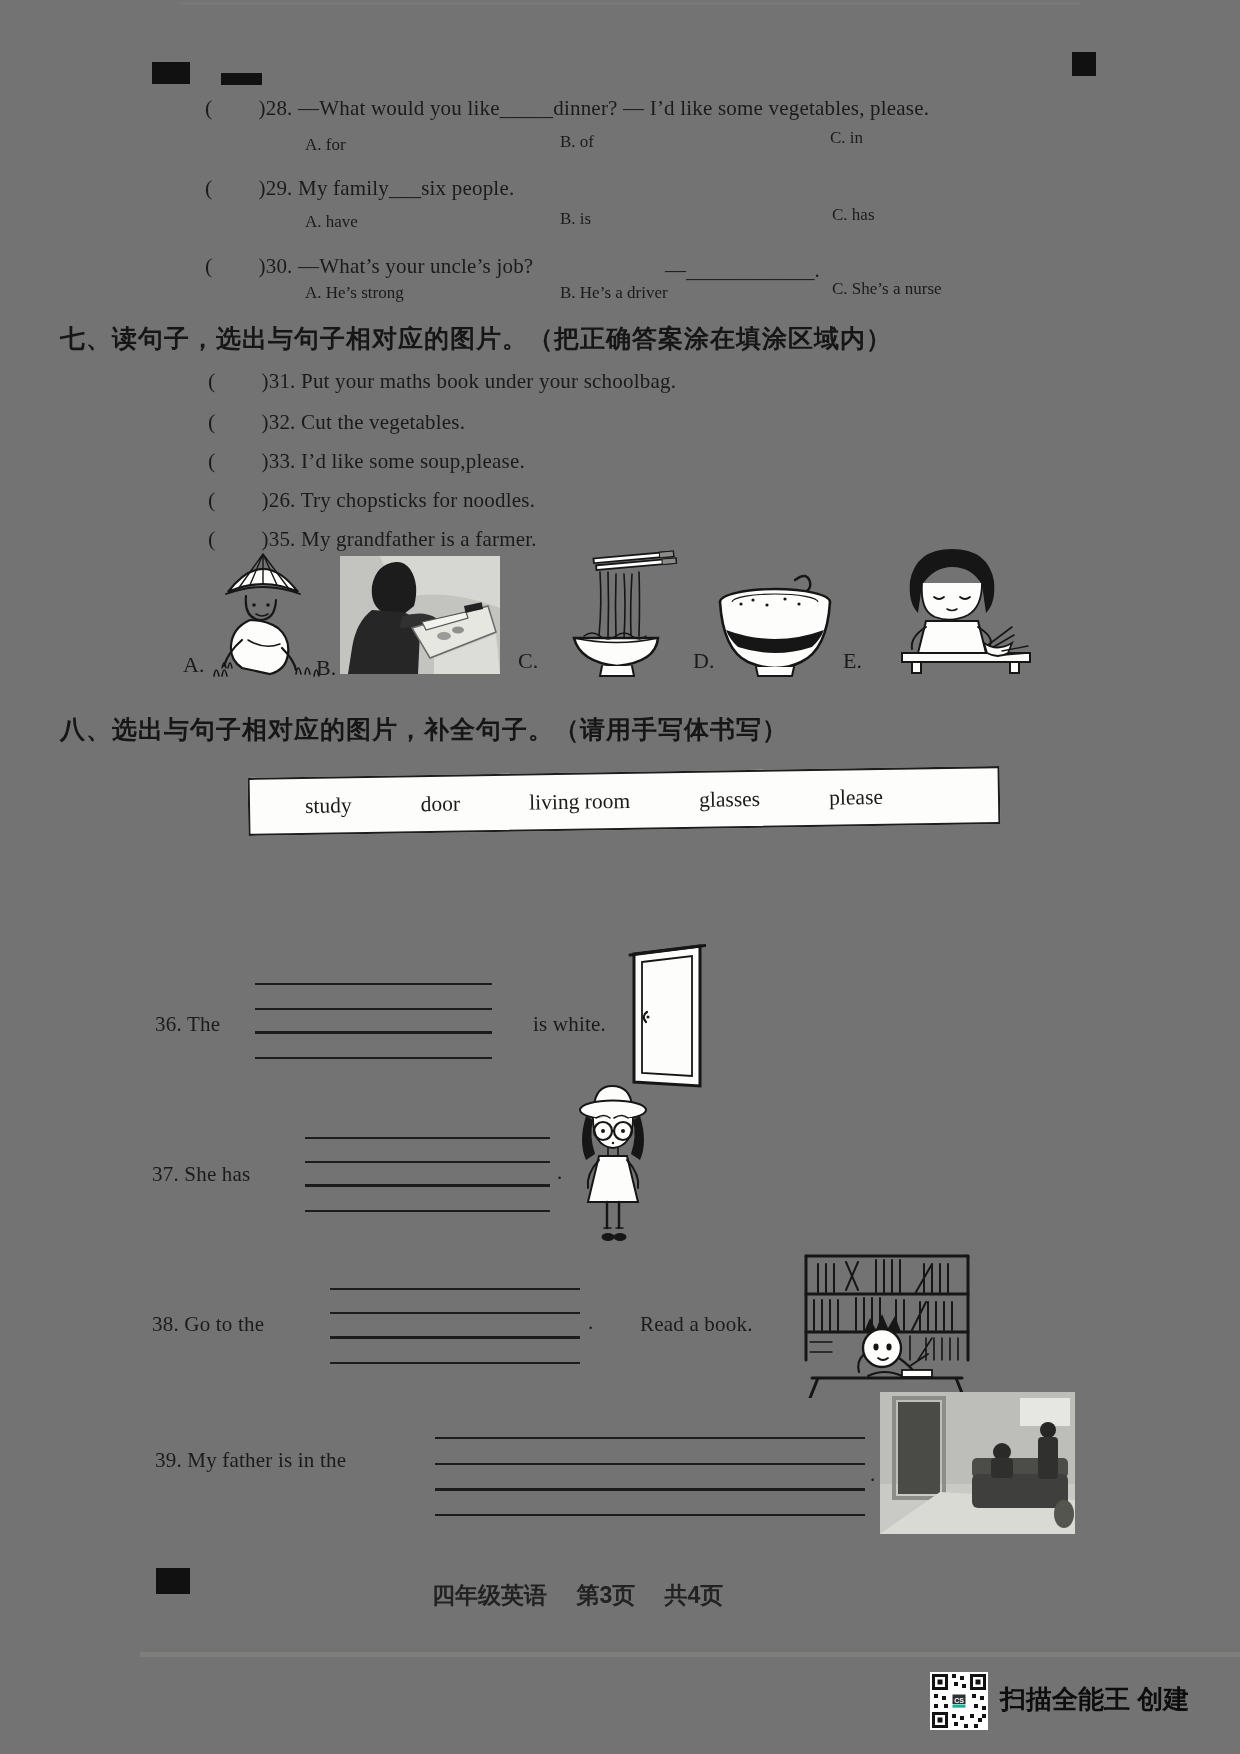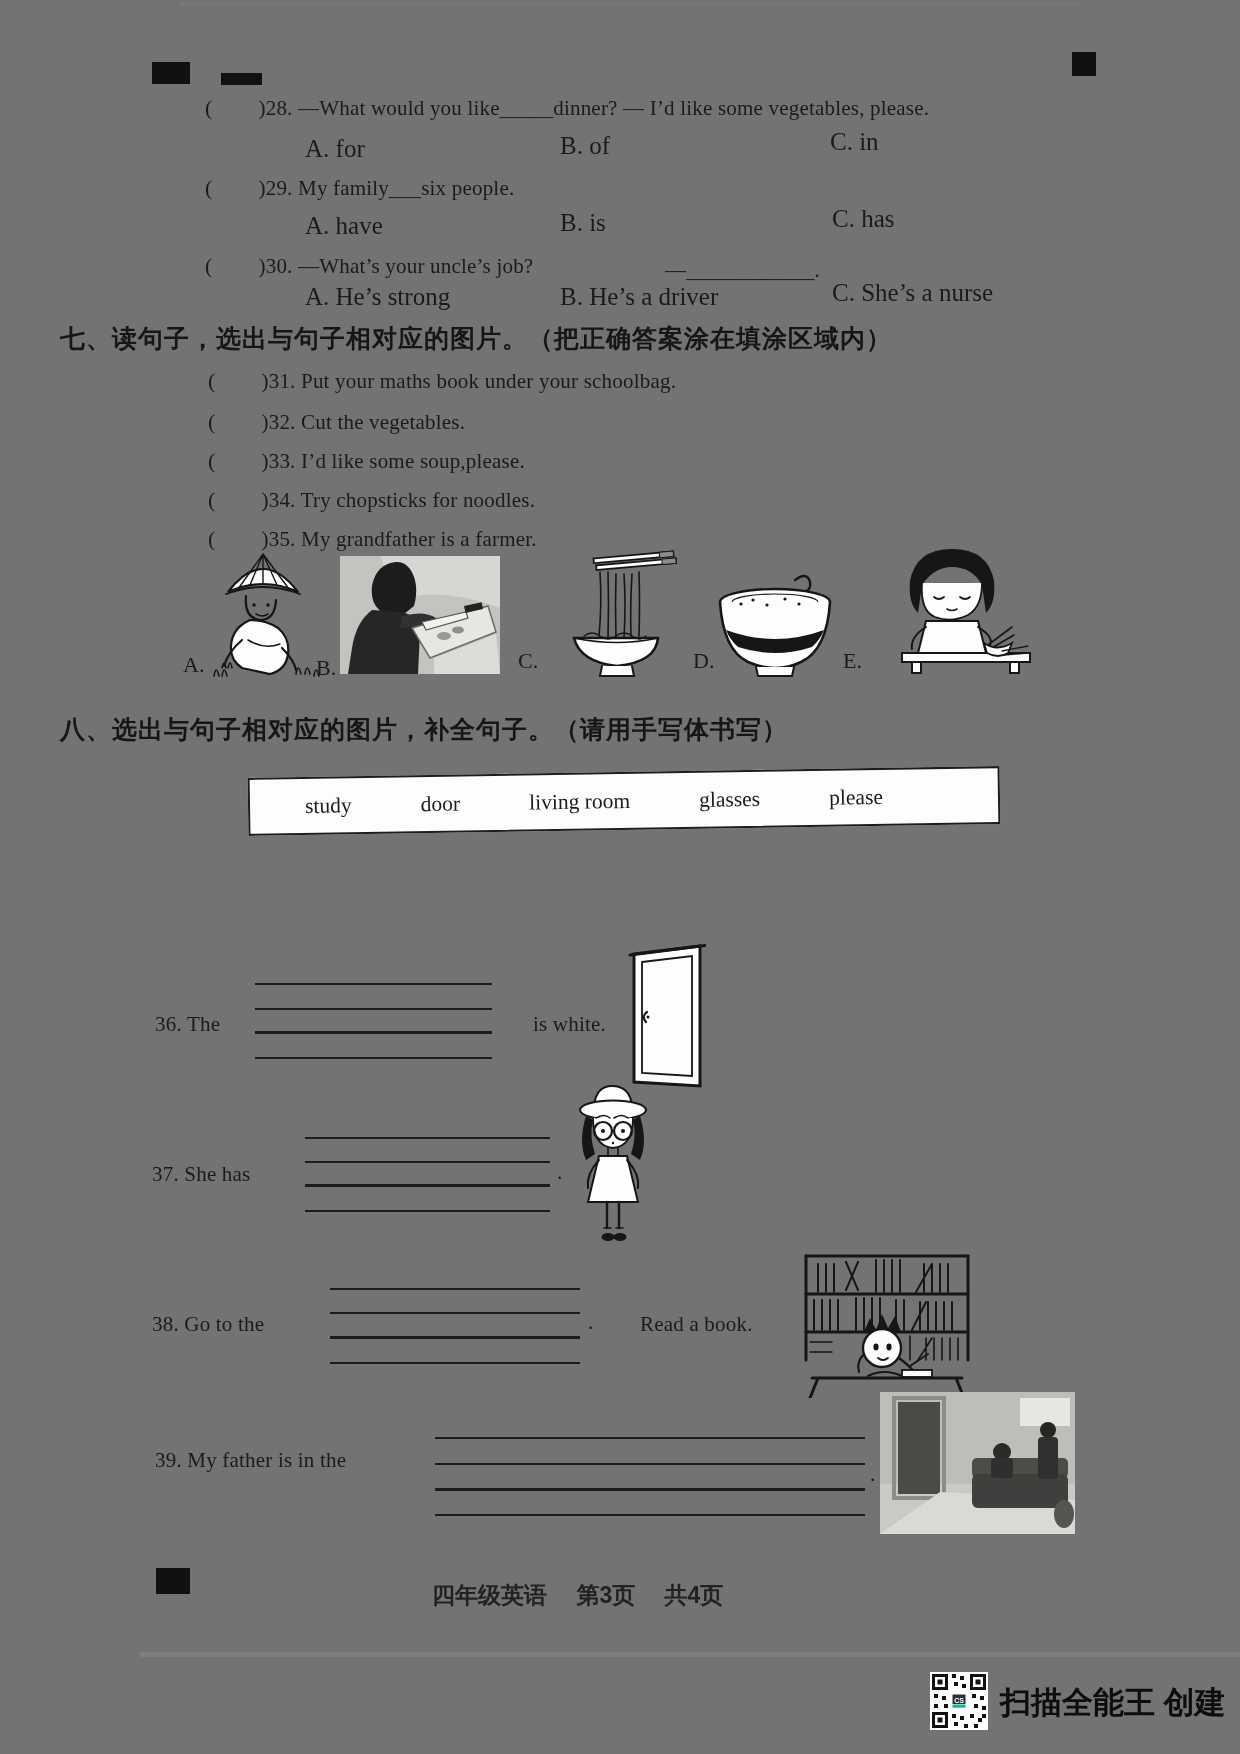--- a/index.html
+++ b/index.html
@@ -1,37 +1,37 @@
 <!DOCTYPE html>
 <html><head>
 <meta charset="utf-8">
 <style>
   html,body{margin:0;padding:0;}
   body{width:1240px;height:1754px;position:relative;background:#ffffff;
        font-family:"Liberation Serif","DejaVu Serif",serif;color:#1b1b1b;overflow:hidden;}
   .page{position:absolute;inset:0;background:#737373;}
   .abs{position:absolute;}
   .en{font-size:21px;white-space:nowrap;letter-spacing:.2px;}
-  .opt{font-size:25px;white-space:nowrap;}
+  .opt{font-size:17px;white-space:nowrap;}
   .paren{font-size:22px;}
   .qrest{margin-left:46px;}
   .cn-title{font-family:"Liberation Sans","DejaVu Sans",sans-serif;font-weight:700;
             font-size:25px;white-space:nowrap;letter-spacing:1px;color:#161616;}
   .wl{position:absolute;left:0;background:#1c1c1c;height:2px;width:100%;}
   .wl.t{height:3.4px;}
   .mark{position:absolute;background:#111;}
   .piclabel{font-size:22px;}
   .wordbank{position:absolute;border:2.2px solid #1d1d1d;background:#fdfdfb;
             display:flex;align-items:center;justify-content:space-between;
             transform:rotate(-0.9deg);}
   .wordbank span{font-size:21.5px;white-space:nowrap;}
   .footer{font-family:"Liberation Sans","DejaVu Sans",sans-serif;font-weight:600;
           font-size:23px;white-space:nowrap;color:#222;}
   .wm-text{font-family:"Liberation Sans","DejaVu Sans",sans-serif;font-weight:700;
-           font-size:31px;white-space:nowrap;color:#0d0d0d;}
+           font-size:26px;white-space:nowrap;color:#0d0d0d;}
   .streak{position:absolute;background:#9a9a98;opacity:.28;}
   svg{display:block;}
 </style>
 </head>
 <body>
 
 <div class="page">
 
   <div class="mark" style="left:152px;top:62px;width:38px;height:22px;"></div>
   <div class="mark" style="left:221px;top:73px;width:41px;height:12px;"></div>
@@ -54,21 +54,21 @@
   <div class="abs en" style="left:665px;top:258px;">—____________.</div>
   <div class="abs opt" style="left:305px;top:283px;">A. He’s strong</div>
   <div class="abs opt" style="left:560px;top:283px;">B. He’s a driver</div>
   <div class="abs opt" style="left:832px;top:279px;">C. She’s a nurse</div>
 
   <div class="abs cn-title" style="left:60px;top:322px;">七、读句子，选出与句子相对应的图片。（把正确答案涂在填涂区域内）</div>
 
   <div class="abs en" style="left:208px;top:368px;"><span class="paren">(</span><span class="qrest">)31. Put your maths book under your schoolbag.</span></div>
   <div class="abs en" style="left:208px;top:409px;"><span class="paren">(</span><span class="qrest">)32. Cut the vegetables.</span></div>
   <div class="abs en" style="left:208px;top:448px;"><span class="paren">(</span><span class="qrest">)33. I’d like some soup,please.</span></div>
-  <div class="abs en" style="left:208px;top:487px;"><span class="paren">(</span><span class="qrest">)34. Try chopsticks for noodles.</span></div>
+  <div class="abs en" style="left:208px;top:487px;"><span class="paren">(</span><span class="qrest">)26. Try chopsticks for noodles.</span></div>
   <div class="abs en" style="left:208px;top:526px;"><span class="paren">(</span><span class="qrest">)35. My grandfather is a farmer.</span></div>
 
   <div class="abs" style="left:200px;top:548px;">
     <svg width="126" height="134" viewBox="0 0 126 134">
       <g fill="none" stroke="#161616" stroke-width="2.2" stroke-linecap="round">
         <path d="M28 44 Q63 -2 98 44 Q63 28 28 44 Z" fill="#fdfdfb"></path>
         <path d="M63 6 L38 41 M63 6 L50 37 M63 6 L63 35 M63 6 L77 37 M63 6 L89 41" stroke-width="1.4"></path>
         <path d="M26 46 Q63 32 100 46" stroke-width="1.8"></path>
         <path d="M46 48 Q44 70 60 72 Q75 72 76 52"></path>
         <circle cx="54" cy="57" r="1.8" fill="#161616" stroke="none"></circle>

